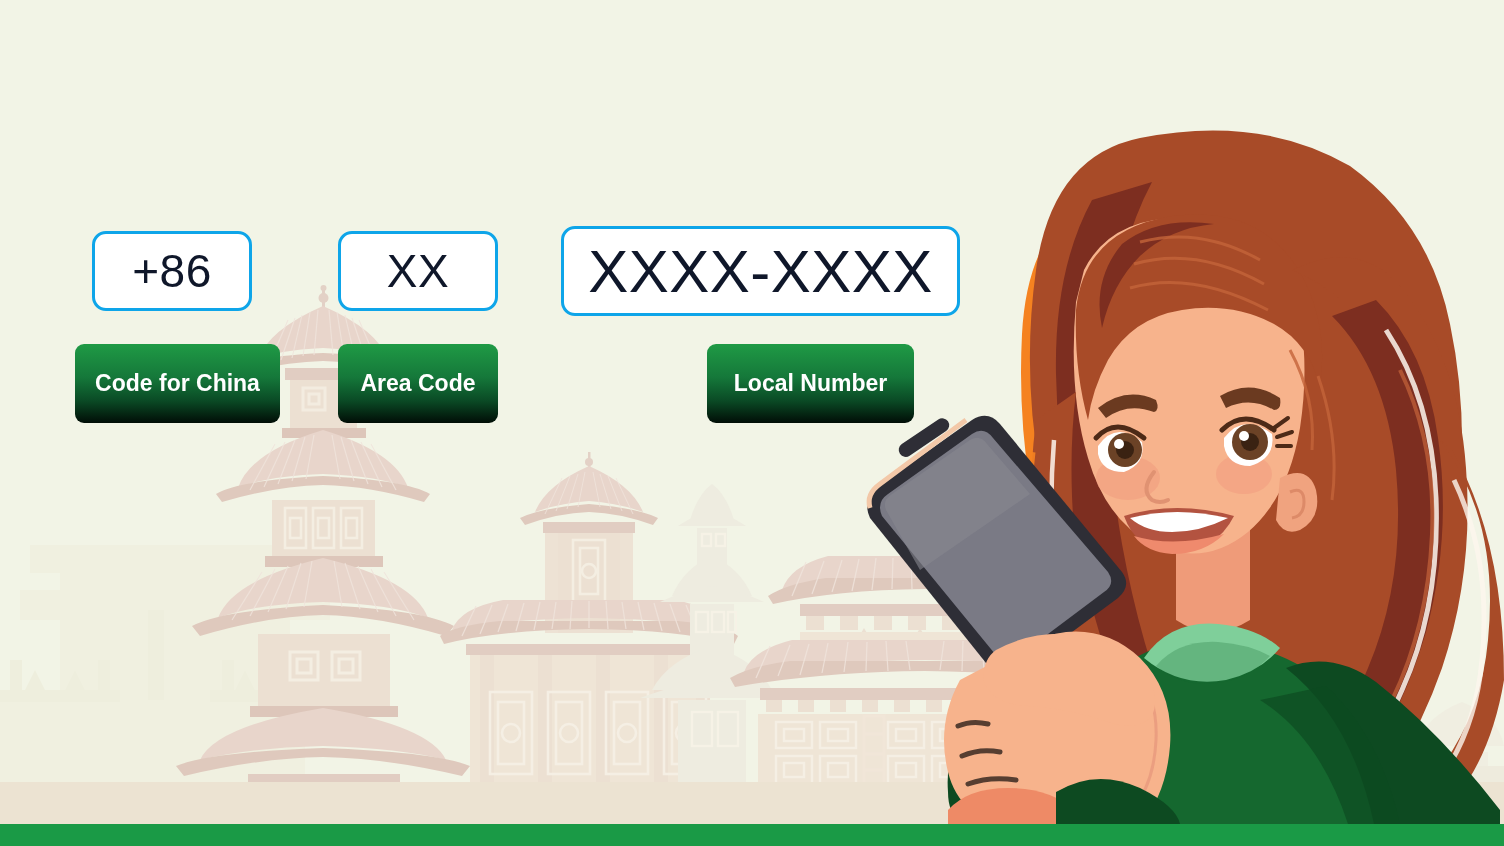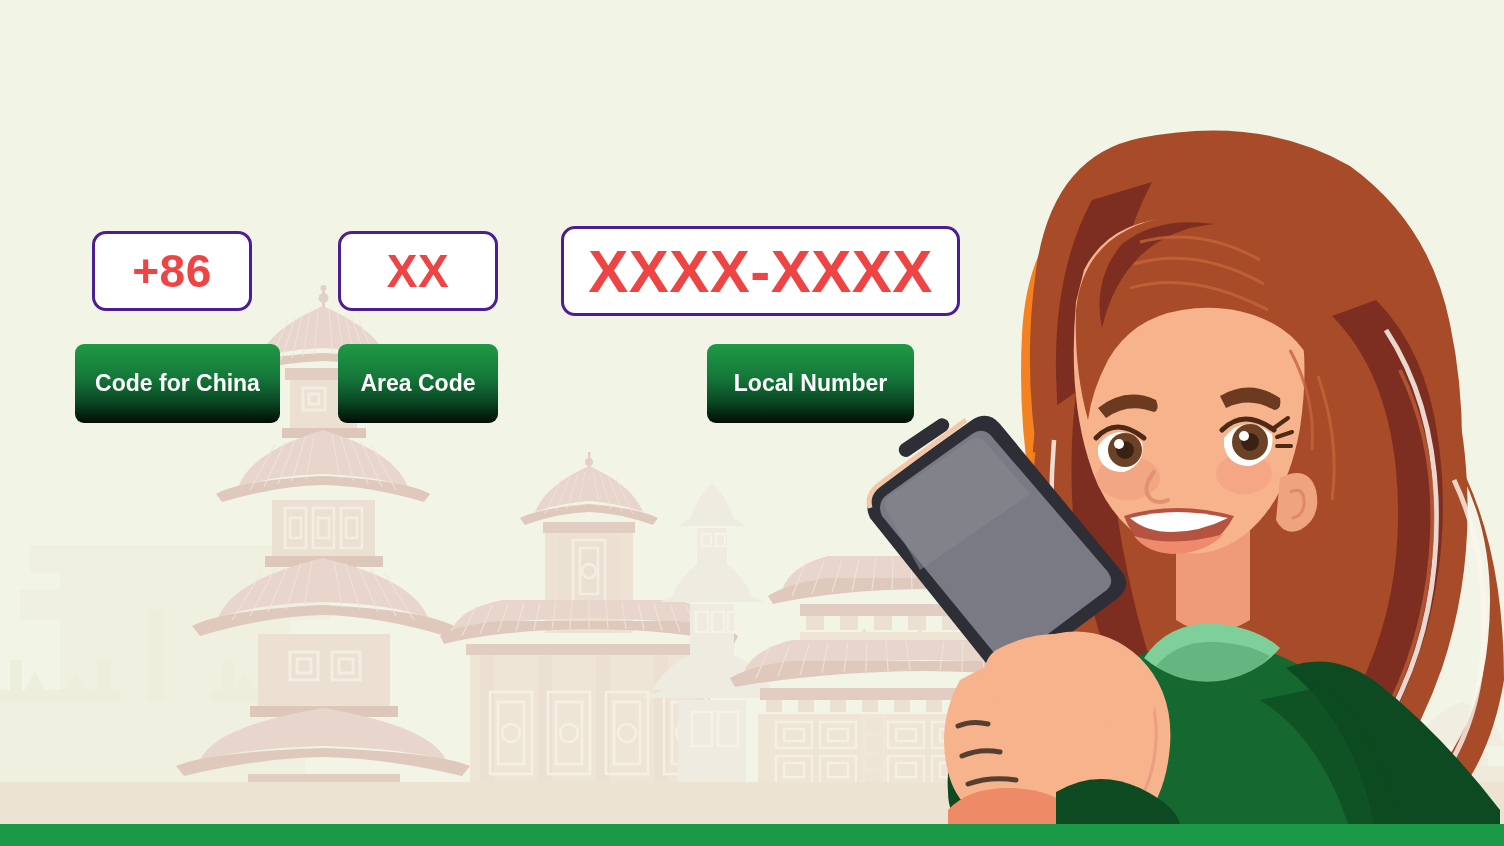--- a/index.html
+++ b/index.html
@@ -67,28 +67,28 @@
     position: absolute;
     left: 0; top: 0;
     width: 1504px;
     height: 846px;
     z-index: 5;
   }
 
   .field-box {
     position: absolute;
     background: #ffffff;
-    border: 3px solid #4c1d95;
+    border: 3px solid #0ea5e9;
     border-radius: 14px;
     display: flex;
     align-items: center;
     justify-content: center;
     box-sizing: border-box;
-    color: #ef4444;
-    font-weight: bold;
+    color: #0f172a;
+    font-weight: normal;
     letter-spacing: 0.5px;
     white-space: nowrap;
   }
   .field-box.b1 { left: 92px;  top: 231px; width: 160px; height: 80px; font-size: 46px; }
   .field-box.b2 { left: 338px; top: 231px; width: 160px; height: 80px; font-size: 46px; justify-content: center; }
   .field-box.b3 { left: 561px; top: 226px; width: 399px; height: 90px; font-size: 60px; }
 
   .tag-btn {
     position: absolute;
     border: none;

